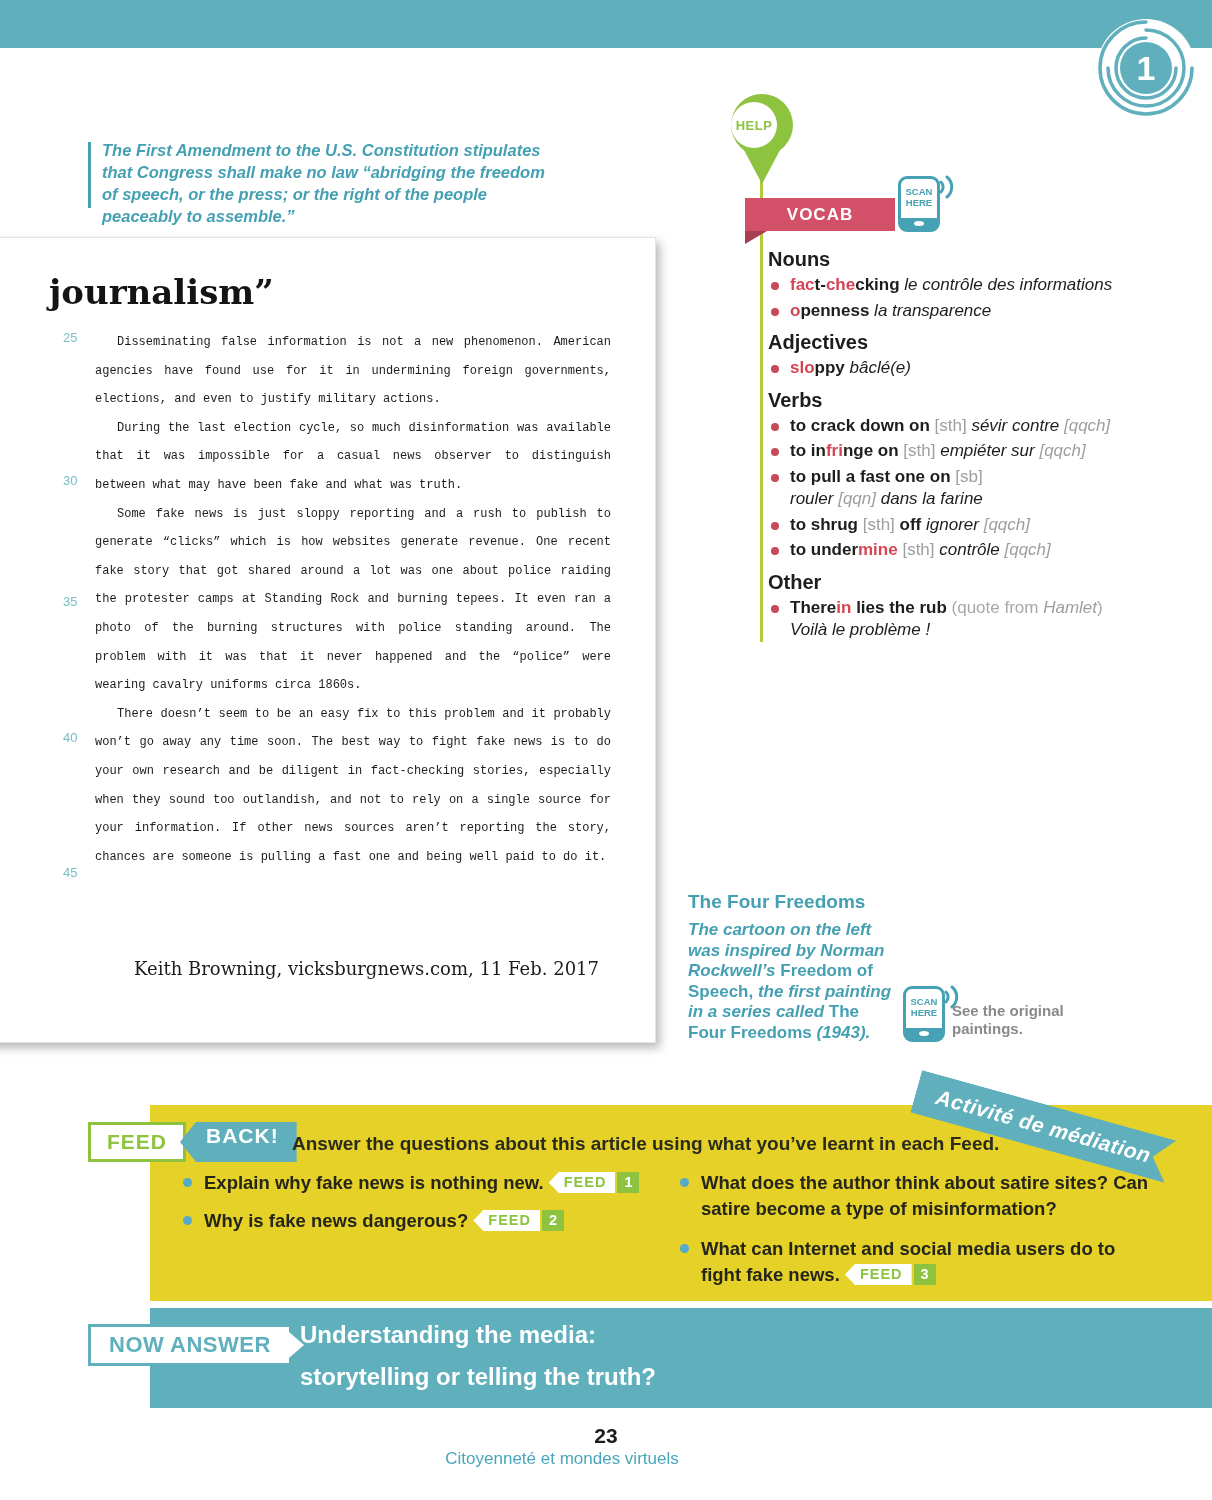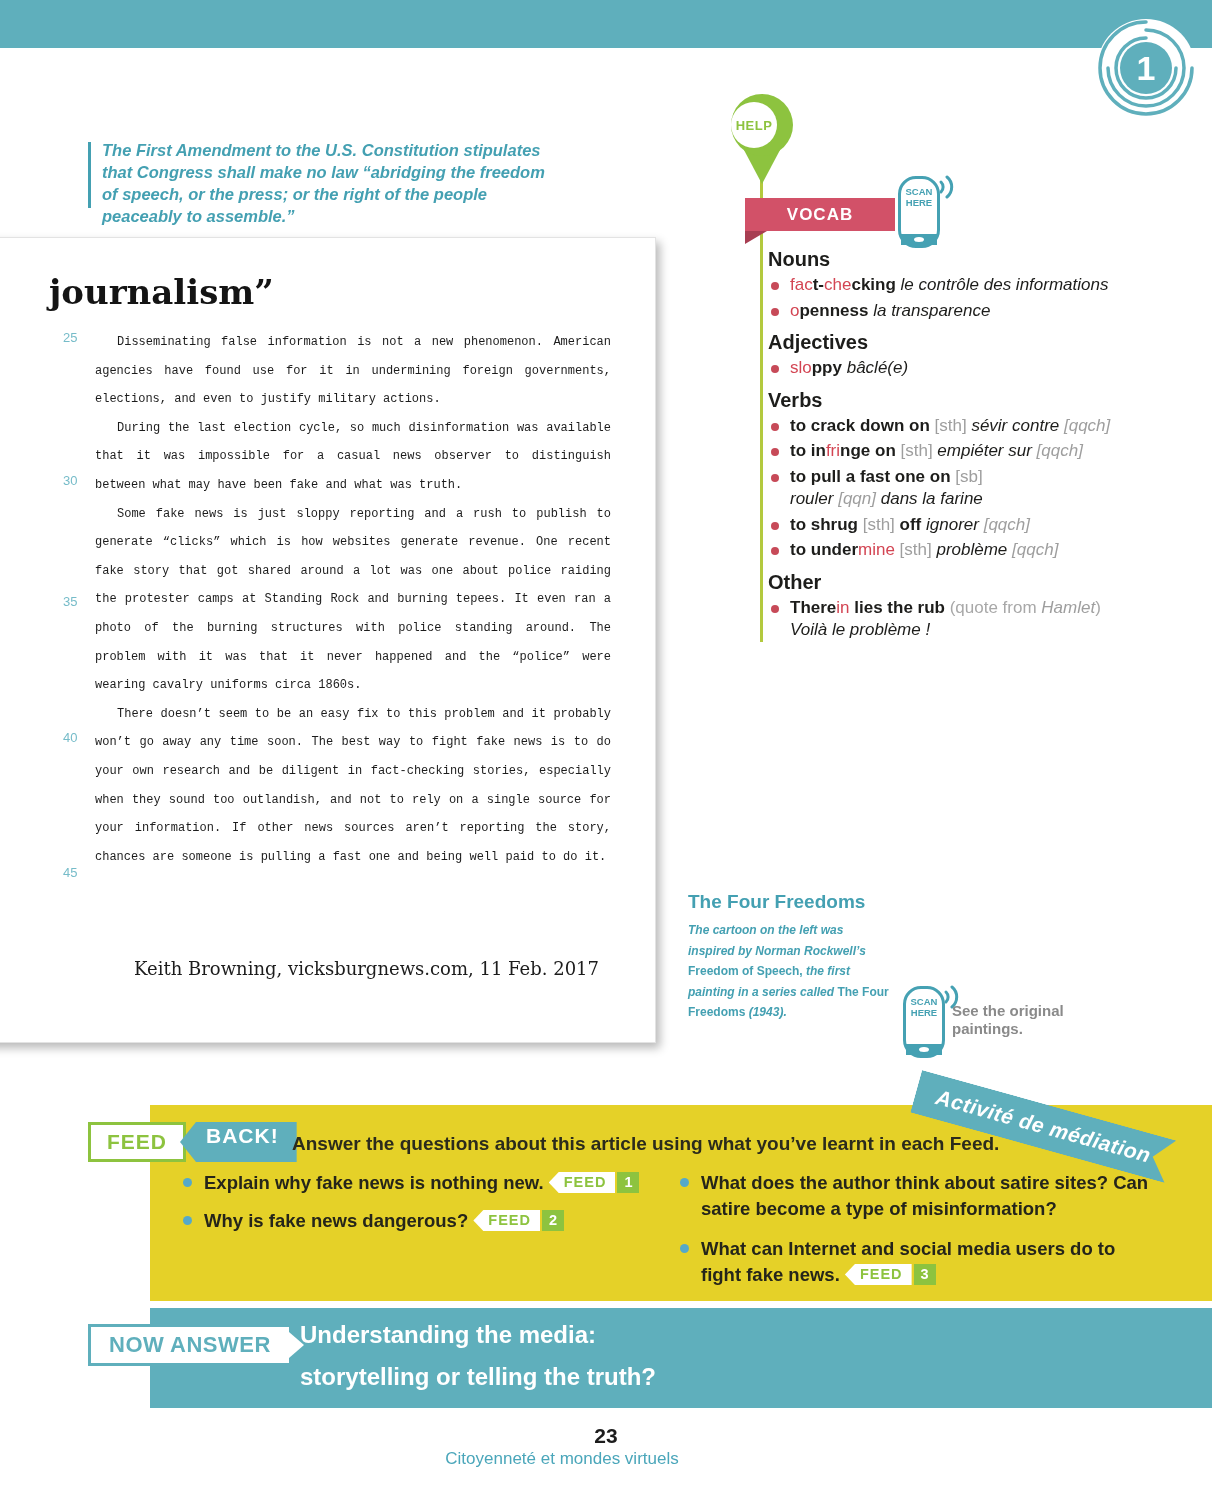--- a/index.html
+++ b/index.html
@@ -31,45 +31,45 @@
 
   .stem{position:absolute;left:760px;top:150px;width:3px;height:492px;background:var(--stem-green)}
   .help-pin{position:absolute;left:731px;top:94px;width:62px;height:94px}
   .pin-circle{position:absolute;left:0;top:0;width:62px;height:62px;border-radius:50%;background:var(--green);display:flex;align-items:center;justify-content:flex-start}
   .pin-inner{width:46px;height:46px;border-radius:50%;background:#fff;display:flex;align-items:center;justify-content:center;color:var(--green);font-weight:bold;font-size:13px;letter-spacing:.5px}
   .pin-tip{position:absolute;left:13px;top:56px;width:0;height:0;border-left:18px solid transparent;border-right:18px solid transparent;border-top:34px solid var(--green)}
 
   .vocab-banner{position:absolute;left:745px;top:198px;width:150px;height:33px;background:var(--banner-red);display:flex;align-items:center;justify-content:center;color:#fff;font-weight:bold;font-size:17px;letter-spacing:1px}
   .vocab-fold{position:absolute;left:0;top:33px;width:0;height:0;border-top:13px solid var(--banner-red-dark);border-right:22px solid transparent}
 
-  .phone{position:absolute;width:42px;height:72px;border:3px solid var(--phone-teal);border-radius:18px;background:#fff}
+  .phone{position:absolute;width:42px;height:56px;border:3px solid var(--phone-teal);border-radius:9px;background:#fff}
   .phone-txt{position:absolute;left:0;top:7px;width:100%;text-align:center;font-size:9.5px;line-height:11px;font-weight:bold;color:var(--phone-teal)}
   .phone-base{position:absolute;left:0;bottom:0;width:100%;height:11px;background:var(--phone-teal);display:flex;align-items:center;justify-content:center}
   .phone-btn{width:10px;height:5px;border-radius:50%;background:#fff;display:block}
   .waves{position:absolute;right:-22px;top:-4px}
   .scan1{left:898px;top:176px}
   .scan2{left:903px;top:986px}
   .scan2-caption{position:absolute;left:952px;top:1002px;width:120px;font-size:15px;line-height:18px;font-weight:bold;color:#8a8a8a}
 
   .vocab-list{position:absolute;left:768px;top:240px;width:434px}
   .vocab-list h4{font-size:20px;font-weight:bold;color:#1d1d1b;margin:9px 0 3px}
   .vocab-list .vsec:first-child h4{margin-top:8px}
   .ventry{position:relative;padding-left:22px;margin:3px 0;font-size:17px;line-height:22.5px;color:#1d1d1b}
   .vdot{position:absolute;left:3px;top:8px;width:8px;height:8px;border-radius:50%;background:#c74a58}
   .sg-b{font-weight:bold}
-  .sg-hl{font-weight:normal;color:var(--hl)}
+  .sg-hl{font-weight:bold;color:var(--hl)}
   .sg-gr{color:var(--gray)}
   .sg-gr2{color:#a8a8a8}
   .sg-it{font-style:italic}
   .sg-gi{font-style:italic;color:var(--gray)}
   .sg-rm{font-style:normal}
 
   .ff{position:absolute;left:688px;top:891px;width:205px;color:var(--quote-teal)}
   .ff h3{font-size:19px;font-weight:bold;margin-bottom:7px}
-  .ff p{font-size:12px;line-height:20.5px;font-weight:bold;font-style:normal}
+  .ff p{font-size:17px;line-height:20.5px;font-weight:bold;font-style:normal}
   .ff.keep-bold p span{font-weight:bold}
 
   .yellow-panel{position:absolute;left:150px;top:1105px;width:1062px;height:196px;background:var(--yellow)}
   .ribbon-fold{position:absolute;left:918px;top:1094px;width:0;height:0;border-top:16px solid #a9a9a9;border-left:18px solid transparent;transform:rotate(16deg)}
   .ribbon{position:absolute;left:922px;top:1070px;width:264px;height:44px;background:var(--teal);transform:rotate(15.5deg);transform-origin:0 0;clip-path:polygon(0 0,100% 0,93% 50%,100% 100%,0 100%);display:flex;align-items:center;justify-content:center;color:#fff;font-size:21px;font-style:italic;font-weight:bold;letter-spacing:.5px}
 
   .feedback-badge{position:absolute;left:88px;top:1122px;height:40px;display:flex;align-items:stretch}
   .feed-box{display:flex;align-items:center;background:#fff;border:3px solid var(--green);color:var(--green);font-weight:bold;font-size:21px;letter-spacing:1px;padding:0 16px}
   .back-tag{display:flex;align-items:center;background:var(--teal);color:#fff;font-weight:bold;font-size:21px;letter-spacing:1px;padding:0 18px 13px 26px;margin-left:-6px;clip-path:polygon(16px 0,100% 0,100% 100%,16px 100%,0 50%)}
   .fb-intro{position:absolute;left:292px;top:1133px;width:720px;font-size:19px;font-weight:bold;color:#2b2b1c}
@@ -170,21 +170,21 @@
       <div class="ventry"><span class="vdot"></span><span><span class="sg-hl">slo</span><span class="sg-b">ppy</span><span class="sg-it"> bâclé(e)</span></span></div>
     </div>
     <div class="vsec">
       <h4>Verbs</h4>
       <div class="ventry"><span class="vdot"></span><span><span class="sg-b">to crack down on </span><span class="sg-gr">[sth]</span><span class="sg-it"> sévir contre </span><span class="sg-gi">[qqch]</span></span></div>
       <div class="ventry"><span class="vdot"></span><span><span class="sg-b">to in</span><span class="sg-hl">fri</span><span class="sg-b">nge on </span><span class="sg-gr">[sth]</span><span class="sg-it"> empiéter sur </span><span class="sg-gi">[qqch]</span></span></div>
       <div class="ventry"><span class="vdot"></span><span><span class="sg-b">to pull a fast one on </span><span class="sg-gr">[sb]</span></span>
         <div><span class="sg-it">rouler </span><span class="sg-gi">[qqn]</span><span class="sg-it"> dans la farine</span></div>
       </div>
       <div class="ventry"><span class="vdot"></span><span><span class="sg-b">to shrug </span><span class="sg-gr">[sth]</span><span class="sg-b"> off</span><span class="sg-it"> ignorer </span><span class="sg-gi">[qqch]</span></span></div>
-      <div class="ventry"><span class="vdot"></span><span><span class="sg-b">to under</span><span class="sg-hl">mine</span><span class="sg-b"> </span><span class="sg-gr">[sth]</span><span class="sg-it"> problème </span><span class="sg-gi">[qqch]</span></span></div>
+      <div class="ventry"><span class="vdot"></span><span><span class="sg-b">to under</span><span class="sg-hl">mine</span><span class="sg-b"> </span><span class="sg-gr">[sth]</span><span class="sg-it"> contrôle </span><span class="sg-gi">[qqch]</span></span></div>
     </div>
     <div class="vsec">
       <h4>Other</h4>
       <div class="ventry"><span class="vdot"></span><span><span class="sg-b">There</span><span class="sg-hl">in</span><span class="sg-b"> lies the rub</span><span class="sg-gr2"> (quote from </span><span class="sg-gi">Hamlet</span><span class="sg-gr2">)</span></span>
         <div><span class="sg-it">Voilà le problème !</span></div>
       </div>
     </div>
   </div>
 
   <div class="ff keep-bold">

